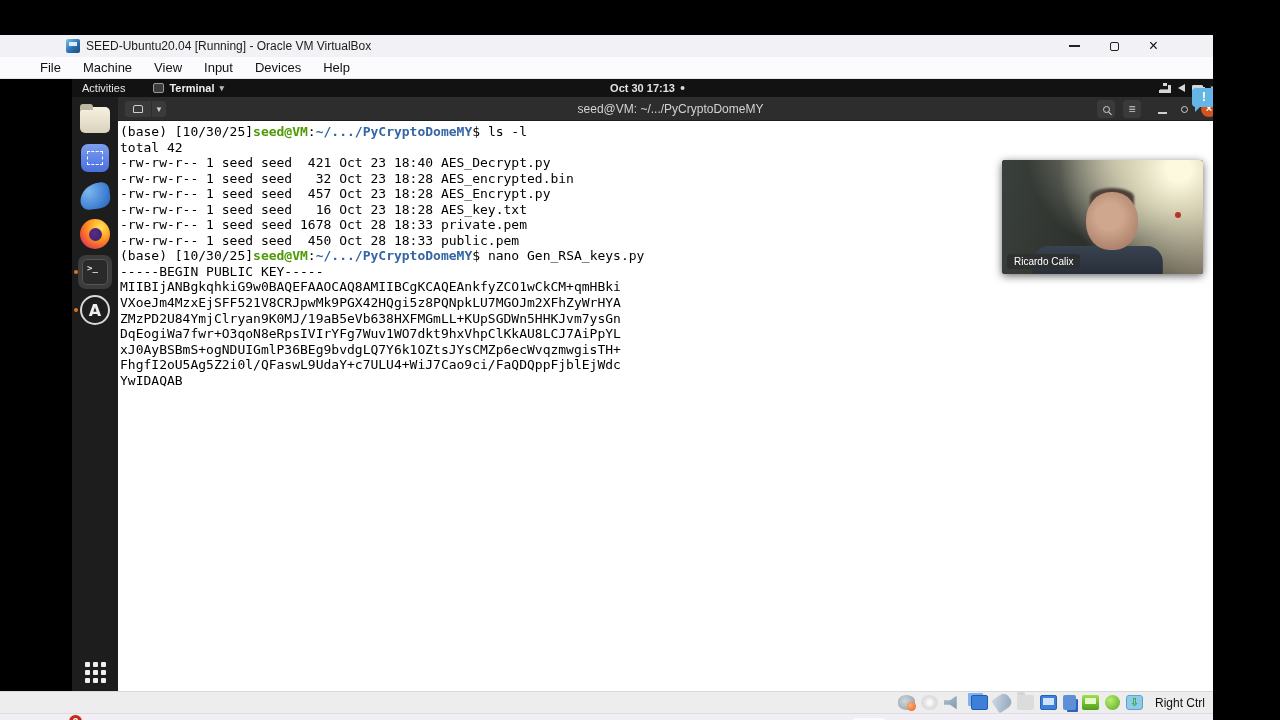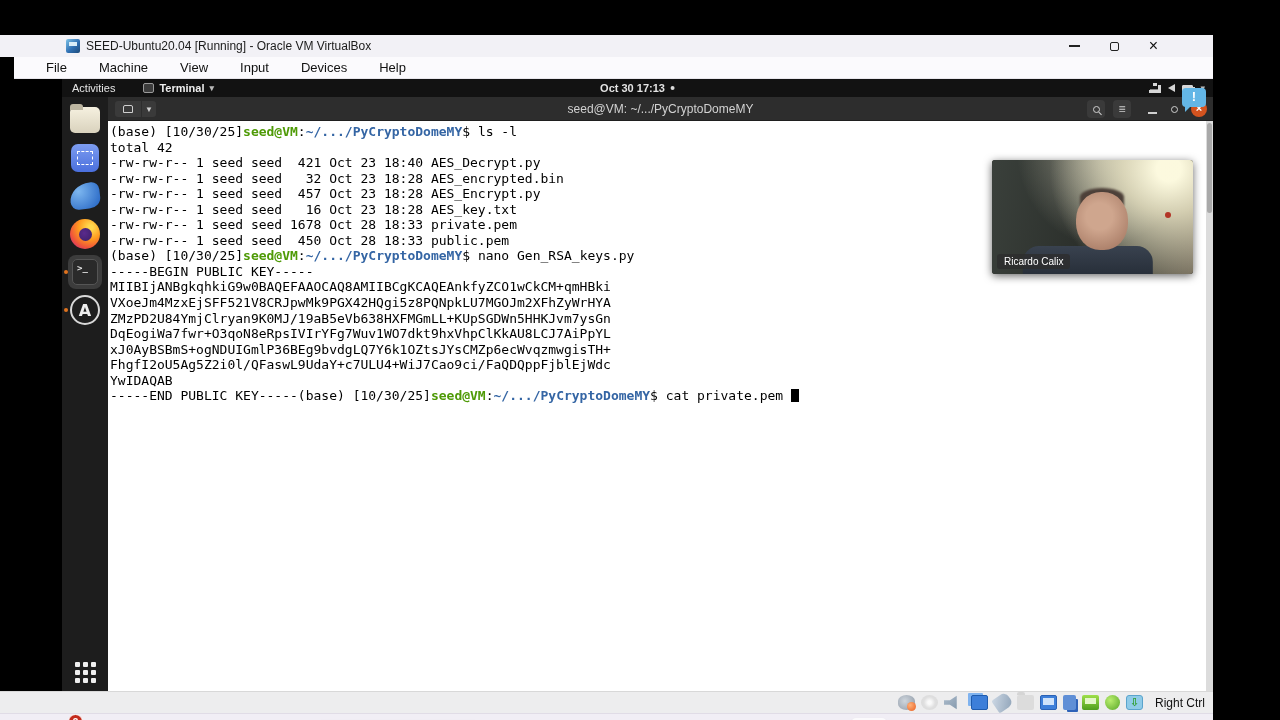--- a/index.html
+++ b/index.html
@@ -11,26 +11,26 @@
   .vbox-logo { width:14px; height:14px; margin-right:6px; border-radius:2px;
     background:linear-gradient(135deg,#7ec3e8 0%,#2f6fb2 55%,#1d4a7a 100%); position:relative; }
   .vbox-logo:after{ content:""; position:absolute; left:3px; top:3px; width:8px; height:4px; background:#d9edf8; }
   #win-titlebar .title { font-size:12px; color:#1b1b1b; }
   .win-controls { position:absolute; right:55px; top:0; height:22px; display:flex; align-items:center; gap:30px; }
   .wc-min { width:11px; height:2px; background:#222; }
   .wc-restore { width:9px; height:9px; border:1.5px solid #222; border-radius:2px; position:relative; background:#f2f1f6;}
   .wc-restore:before { content:""; position:absolute; left:1px; top:-4px; width:9px; height:9px; border:1.5px solid #222; border-radius:2px; z-index:-1;}
   .wc-close { font-size:16px; color:#111; line-height:16px; }
 
-  #menubar { position:absolute; left:14px; top:22px; width:1213px; height:22px; background:#fbfafd; display:flex; align-items:center; gap:32px; padding-left:32px; border-bottom:1px solid #e8e6ec;}
+  #menubar { position:absolute; left:0; top:22px; width:1213px; height:22px; background:#fbfafd; display:flex; align-items:center; gap:22px; padding-left:40px; border-bottom:1px solid #e8e6ec;}
   #menubar .menu { font-size:13px; color:#111; }
 
   
   #vm { position:absolute; left:0; top:44px; width:1213px; height:612px; background:#000; }
-  #ubuntu { position:absolute; left:62px; top:0; width:1151px; height:612px; background:#161616;padding-left:44px; }
+  #ubuntu { position:absolute; left:72px; top:0; width:1151px; height:612px; background:#161616;padding-left:44px; }
 
   
   #ub-topbar { position:absolute; left:0; top:0; width:100%; height:18px; background:#121212; display:flex; align-items:center; color:#dcdcdc; font-size:11px; }
   #ub-activities { margin-left:10px; color:#e6e6e6; }
   #ub-app { margin-left:28px; display:flex; align-items:center; gap:5px; color:#efefef; font-weight:bold;}
   .term-mini-icon { width:11px; height:10px; background:#3c3c3c; border:1px solid #9a9a9a; border-radius:2px; }
   .caret { color:#b9b9b9; font-size:9px; }
   #ub-clock { position:absolute; left:50%; transform:translateX(-50%); display:flex; align-items:center; gap:6px; font-weight:bold; color:#e3e3e3;}
   .notif-dot { width:4px; height:4px; border-radius:50%; background:#dadada; }
   #ub-status { position:absolute; right:8px; display:flex; align-items:center; gap:7px; }
@@ -305,21 +305,20 @@
             <div class="tline"><span>-rw-rw-r-- 1 seed seed  450 Oct 28 18:33 public.pem</span></div>
             <div class="tline"><span>(base) [10/30/25]</span><span class="u">seed@VM</span><span>:</span><span class="p">~/.../PyCryptoDomeMY</span><span>$ nano Gen_RSA_keys.py</span></div>
             <div class="tline"><span>-----BEGIN PUBLIC KEY-----</span></div>
             <div class="tline"><span>MIIBIjANBgkqhkiG9w0BAQEFAAOCAQ8AMIIBCgKCAQEAnkfyZCO1wCkCM+qmHBki</span></div>
             <div class="tline"><span>VXoeJm4MzxEjSFF521V8CRJpwMk9PGX42HQgi5z8PQNpkLU7MGOJm2XFhZyWrHYA</span></div>
             <div class="tline"><span>ZMzPD2U84YmjClryan9K0MJ/19aB5eVb638HXFMGmLL+KUpSGDWn5HHKJvm7ysGn</span></div>
             <div class="tline"><span>DqEogiWa7fwr+O3qoN8eRpsIVIrYFg7Wuv1WO7dkt9hxVhpClKkAU8LCJ7AiPpYL</span></div>
             <div class="tline"><span>xJ0AyBSBmS+ogNDUIGmlP36BEg9bvdgLQ7Y6k1OZtsJYsCMZp6ecWvqzmwgisTH+</span></div>
             <div class="tline"><span>FhgfI2oU5Ag5Z2i0l/QFaswL9UdaY+c7ULU4+WiJ7Cao9ci/FaQDQppFjblEjWdc</span></div>
             <div class="tline"><span>YwIDAQAB</span></div>
-            <div class="tline"><span>-----END PUBLIC KEY-----</span><span>(base) [10/30/25]</span><span class="u">seed@VM</span><span>:</span><span class="p">~/.../PyCryptoDomeMY</span><span>$ cat private.pem </span><span class="cursor"></span></div>
           </div>
         <div id="t-scroll">
             <b></b>
           </div>
       </div>
 
       <div id="notif-bubble">!</div>
 
       <div id="webcam">
         <div class="cam-light"></div>

